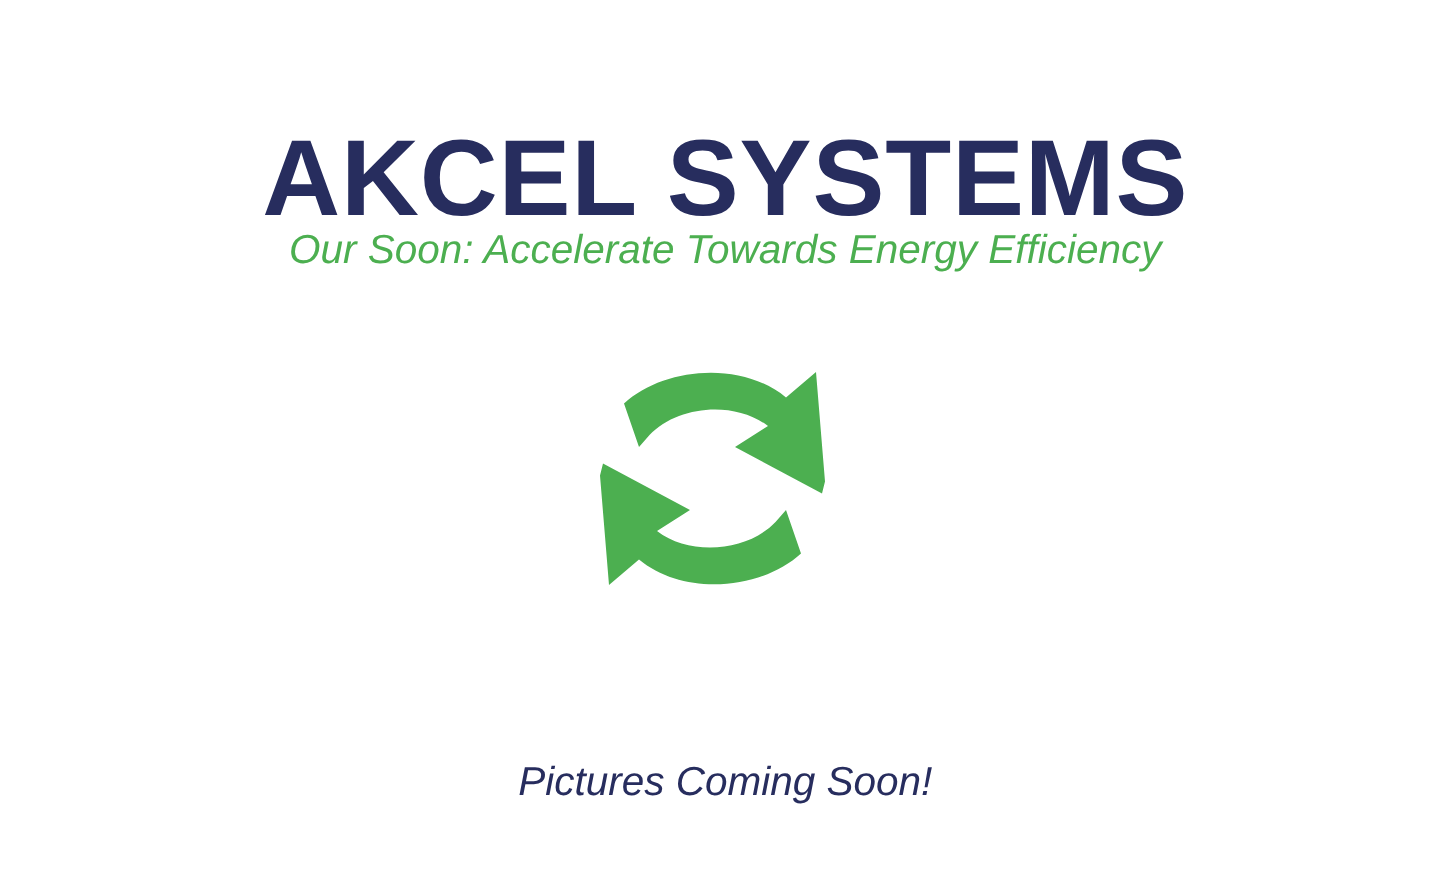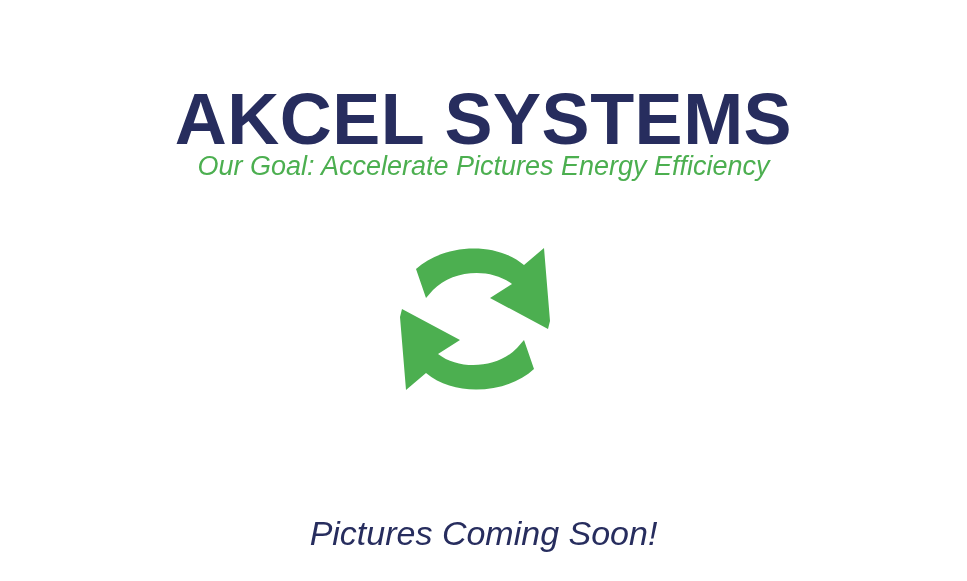--- a/index.html
+++ b/index.html
@@ -70,36 +70,36 @@
   }
 
   
   .coming-soon {
     position: absolute;
     top: 478px;
     left: 0;
     width: 967px;
     text-align: center;
     font-family: "Liberation Sans", sans-serif;
-    font-size: 34px;
+    font-size: 27px;
     font-weight: normal;
     font-style: italic;
     line-height: 1.25;
     color: #272d5e;
     white-space: nowrap;
   }
 </style>
 </head>
 <body>
 
 <div class="page">
 
   <h1 class="site-title">AKCEL SYSTEMS</h1>
 
-  <p class="tagline">Our Goal: Accelerate Pictures Energy Efficiency</p>
+  <p class="tagline">Our Soon: Accelerate Towards Energy Efficiency</p>
 
   <div class="icon-wrap">
     <svg viewBox="0 0 170 152" xmlns="http://www.w3.org/2000/svg">
       <g fill="#4caf50">
 
         <path d="M 26 26
                  C 52 2, 104 -3, 134 22
                  L 154 5
                  L 160 78
                  L 158 86

